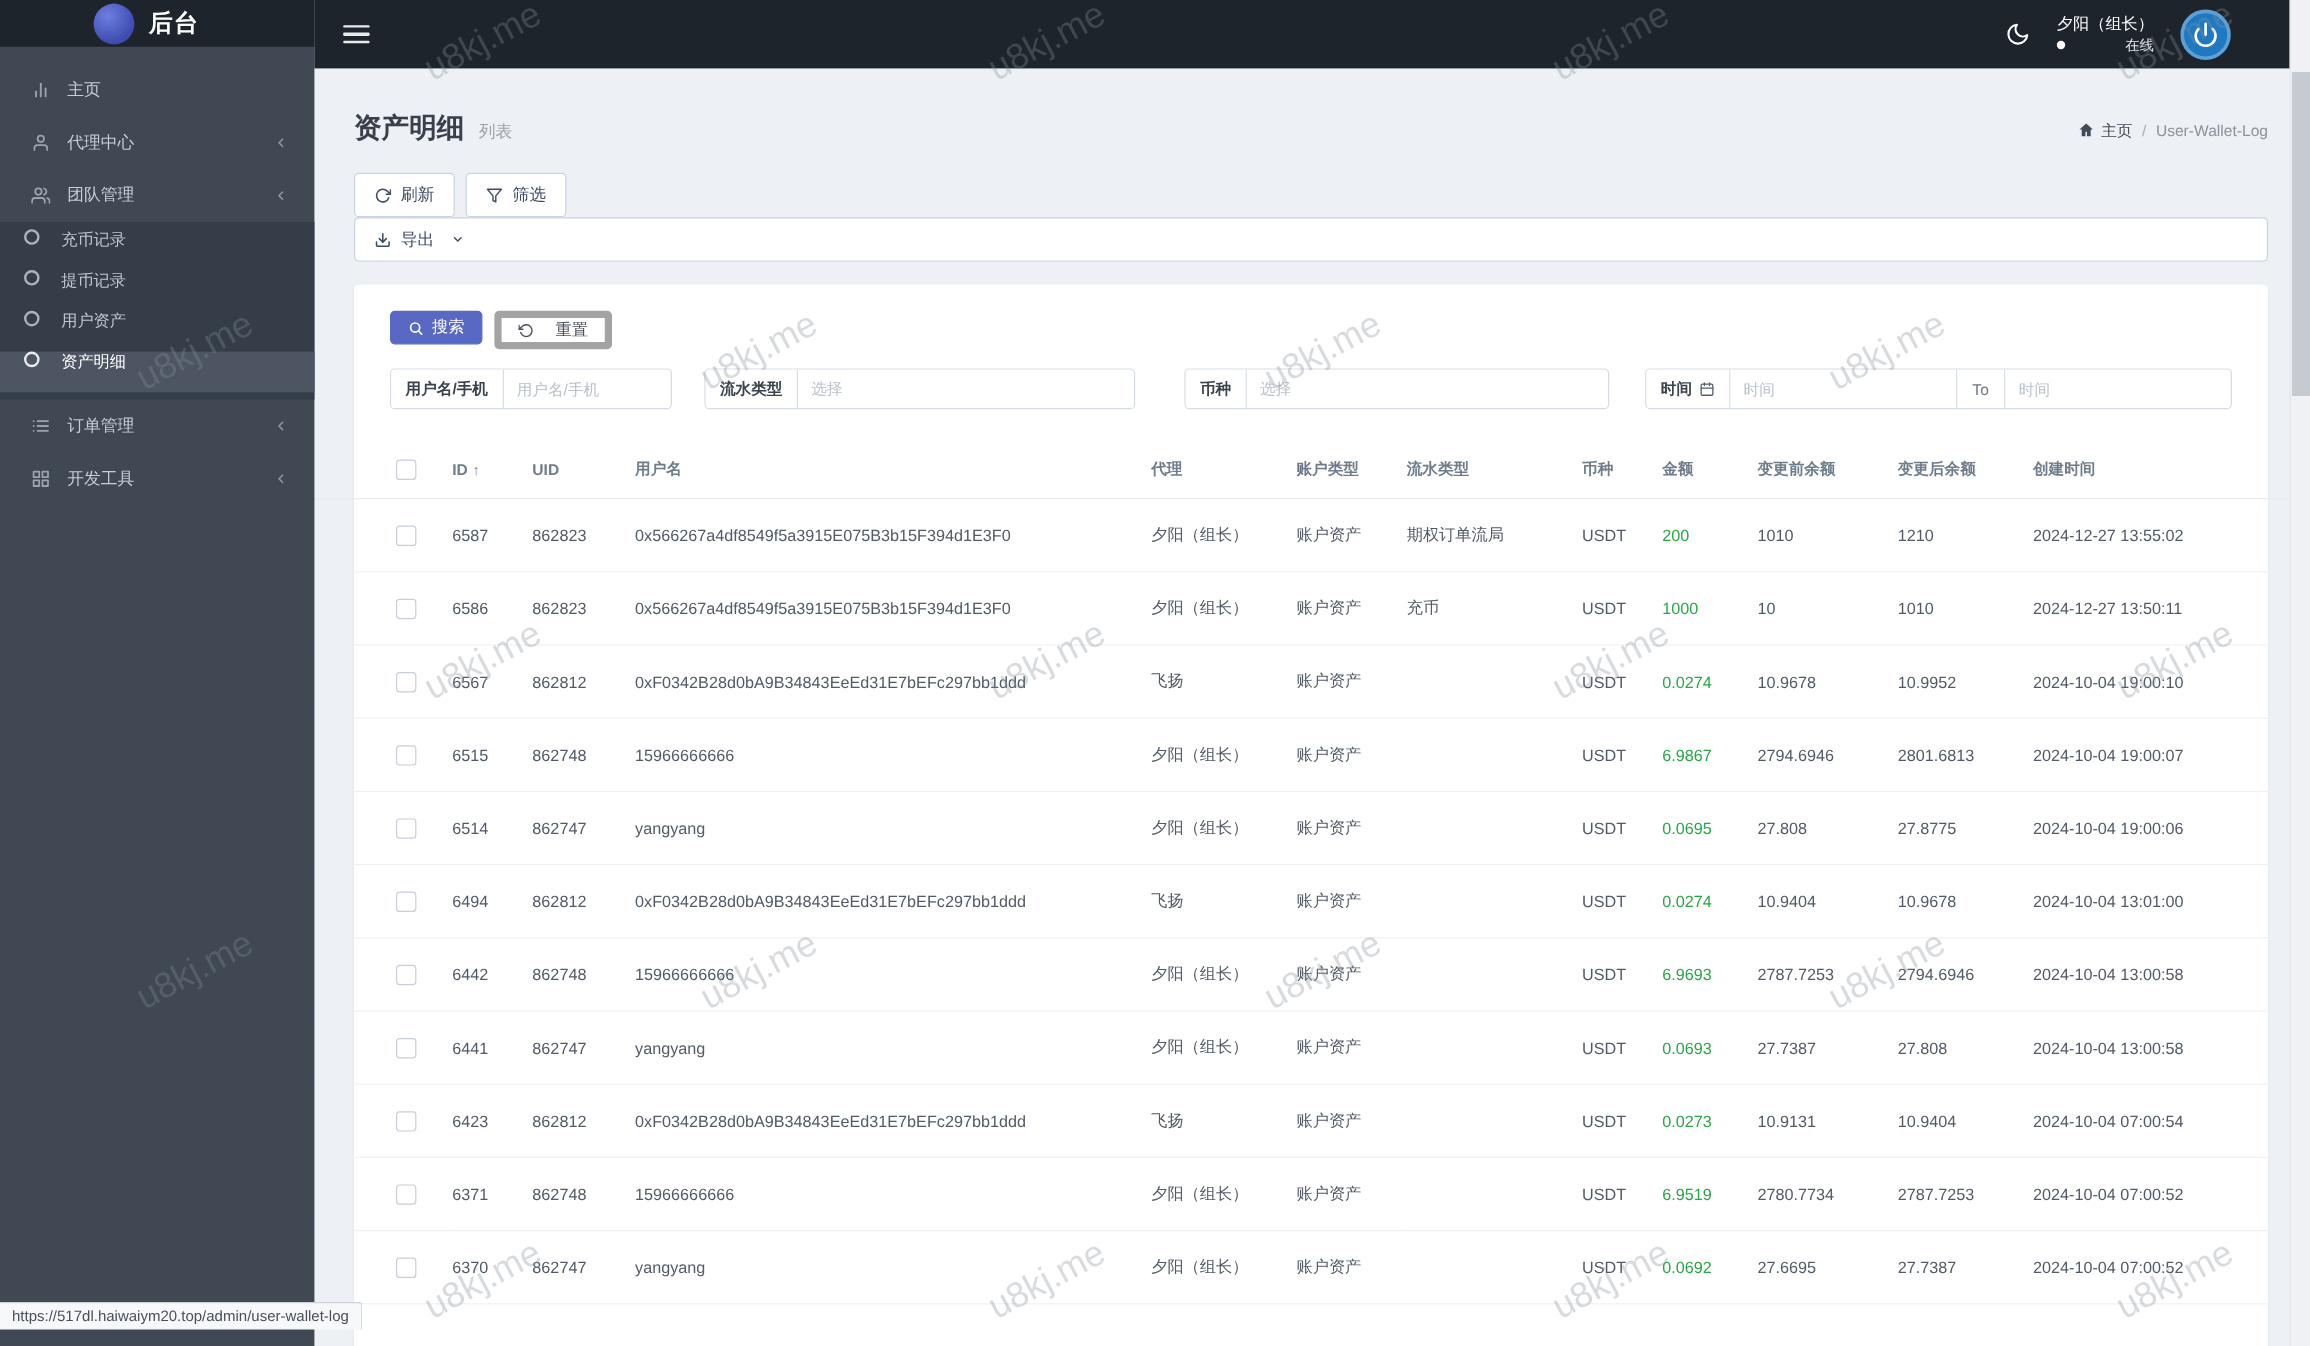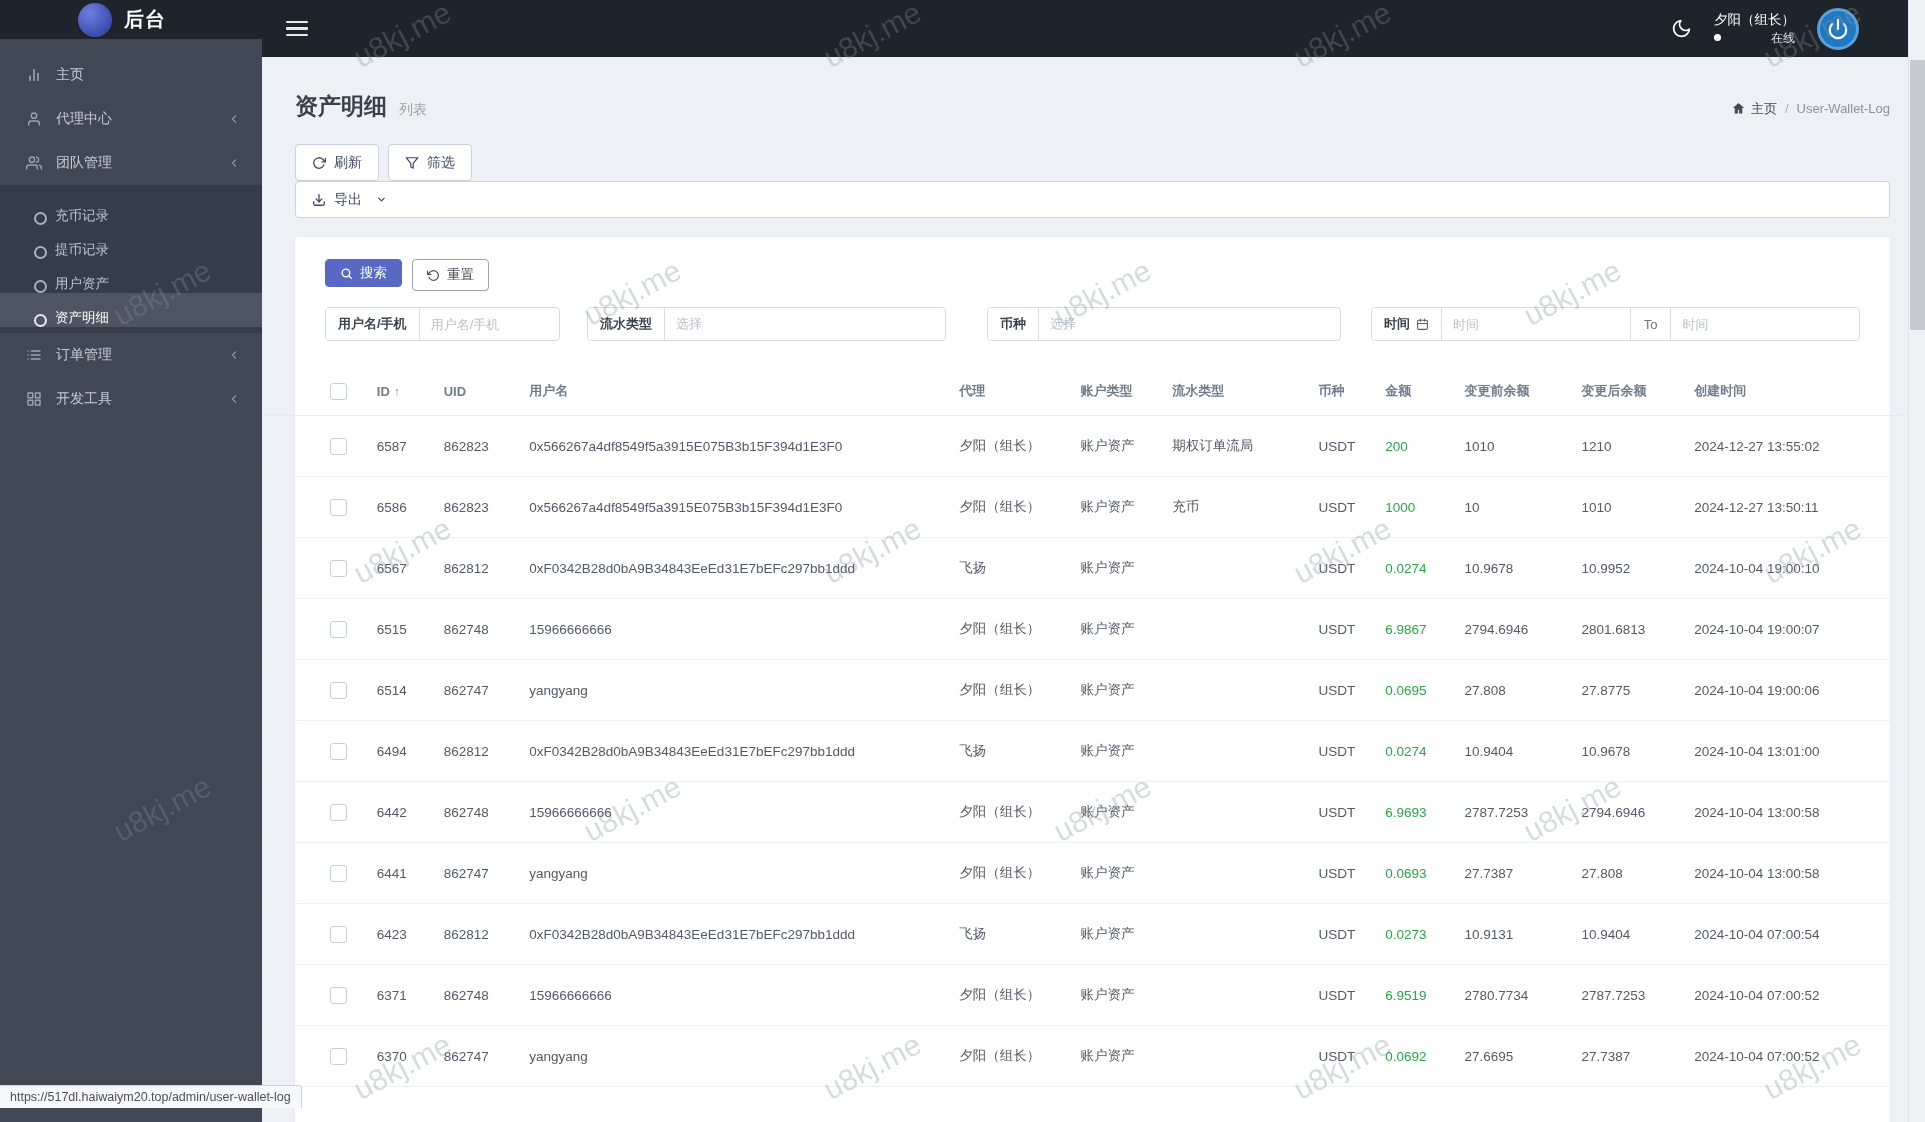--- a/index.html
+++ b/index.html
@@ -27,21 +27,21 @@
   .logo-ball { width:34px; height:34px; border-radius:50%;
                background:radial-gradient(circle at 35% 30%, #6d7fe0, #3d4cae 70%); }
   .brand { color:#fff; font-size:20px; font-weight:bold; letter-spacing:1px; }
   .menu { padding-top:14px; }
   .menu-item { height:44px; display:flex; align-items:center; padding:0 22px 0 26px; color:#c7cdd5;
                font-size:14px; cursor:pointer; }
   .menu-item .mi-icon { width:30px; color:#9aa3ae; display:flex; align-items:center; }
   .menu-item .mi-label { flex:1; }
   .menu-item .mi-chev { color:#8d96a1; display:flex; }
   .submenu { background:#353e48; padding:6px 0; }
-  .submenu-item { height:34px; display:flex; align-items:flex-end; padding-left:34px; gap:8px;
+  .submenu-item { height:34px; display:flex; align-items:flex-start; padding-left:20px; gap:18px;
                   color:#bfc6cd; font-size:13.5px; cursor:pointer; }
   .submenu-item .ring { width:13px; height:13px; border:2px solid #aab2bb; border-radius:50%; }
   .submenu-item.active { background:#4c5561; color:#ffffff; }
   .submenu-item.active .ring { border-color:#e8ebee; }
 
   
   .main { position:absolute; left:262px; top:57px; width:1663px; height:1065px; padding:0 35px 0 33px; }
   .page-head { display:flex; justify-content:space-between; align-items:center; margin-top:34px; }
   .title-wrap { display:flex; align-items:baseline; gap:12px; }
   .page-title { font-size:23px; color:#39404a; font-weight:bold; }
@@ -56,22 +56,22 @@
                  background:#fff; border:1px solid #c9d2e0; border-radius:4px; color:#3e4a63;
                  font-size:14px; cursor:pointer; font-family:inherit; }
   .toolbar-left { display:flex; gap:9px; }
 
   .card { background:#fff; border-radius:4px; margin-top:19px; box-shadow:0 1px 3px rgba(20,30,50,0.06);
           padding:22px 0 0; height:940px; }
   .card-inner { padding:0 30px; }
   .btn-primary { display:inline-flex; align-items:center; gap:7px; height:28px; padding:0 14px;
                  background:#5968c2; border:1px solid #5968c2; border-radius:4px; color:#fff;
                  font-size:13.5px; cursor:pointer; font-family:inherit; }
-  .btn-plain { display:inline-flex; align-items:center; gap:7px; height:32px; padding:0 14px;
-               background:#fff; border:1px solid #a3a3a3; border-radius:4px; color:#474f5a;
+  .btn-plain { display:inline-flex; align-items:center; gap:18px; height:32px; padding:0 14px;
+               background:#fff; border:6px solid #a3a3a3; border-radius:4px; color:#474f5a;
                font-size:13.5px; cursor:pointer; font-family:inherit; }
   .search-row { display:flex; gap:10px; }
 
   .filters { display:flex; margin-top:16px; }
   .igroup { display:flex; border:1px solid #d5dbe3; border-radius:4px; background:#fff; height:34px;
             align-items:stretch; overflow:hidden; }
   .ilabel { padding:0 12px; display:flex; align-items:center; gap:6px; border-right:1px solid #d9dee6;
             font-weight:bold; color:#3b434e; font-size:13px; white-space:nowrap; background:#fff; }
   .igroup input { border:none; outline:none; padding:0 11px; font-size:13px; color:#333; min-width:0; flex:1; background:transparent; }
   .igroup input::placeholder { color:#b9c0ca; }

